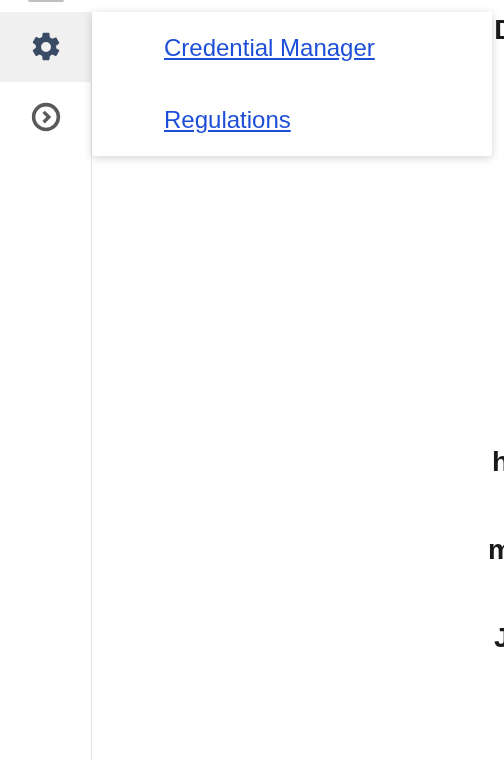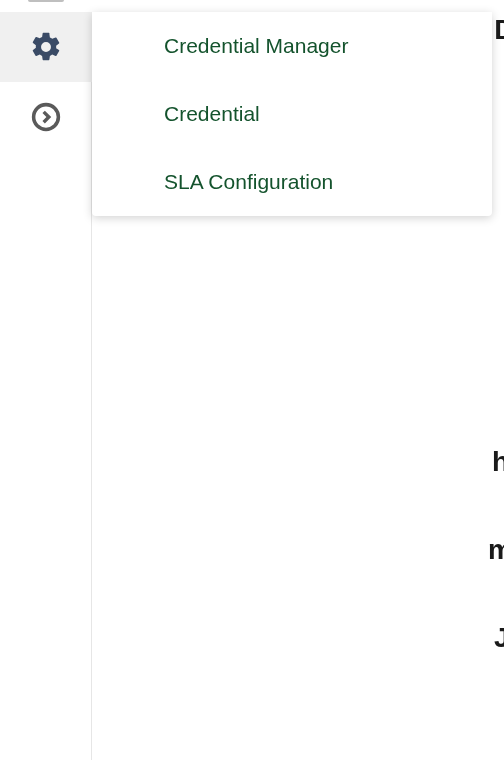--- a/index.html
+++ b/index.html
@@ -52,24 +52,25 @@
     position: absolute;
     left: 92px;
     top: 12px;
     width: 400px;
     background: #ffffff;
     box-shadow: 0 2px 10px rgba(0,0,0,0.18);
     border-radius: 0 0 4px 4px;
   }
   .flyout .item {
     padding: 22px 40px 22px 72px;
-    font-size: 21px;
-    color: #14532d;
+    font-size: 24px;
+    color: #1d4ed8;
     cursor: pointer;
     white-space: nowrap;
+    text-decoration: underline;
   }
   .flyout .item.selected {
     background: #f3f4f5;
   }
 
   
   .bg-text {
     position: absolute;
     font-weight: 700;
     font-size: 28px;
@@ -103,17 +104,16 @@
         <svg width="34" height="34" viewBox="0 0 24 24" fill="#5a5a5a">
           <path d="M12 2a10 10 0 1 0 10 10A10 10 0 0 0 12 2Zm0 17.5A7.5 7.5 0 1 1 19.5 12 7.5 7.5 0 0 1 12 19.5Z"></path>
           <path d="M11.2 7.5 15.7 12l-4.5 4.5-1.7-1.7 2.8-2.8-2.8-2.8Z"></path>
         </svg>
       </span>
     </div>
   </div>
 
   <div class="flyout">
     <div class="item"><span>Credential Manager</span></div>
-    <div class="item"><span>Credential</span></div>
-    <div class="item"><span>SLA Configuration</span></div>
+    <div class="item"><span>Regulations</span></div>
   </div>
 
 </div>
 
 </body></html>

